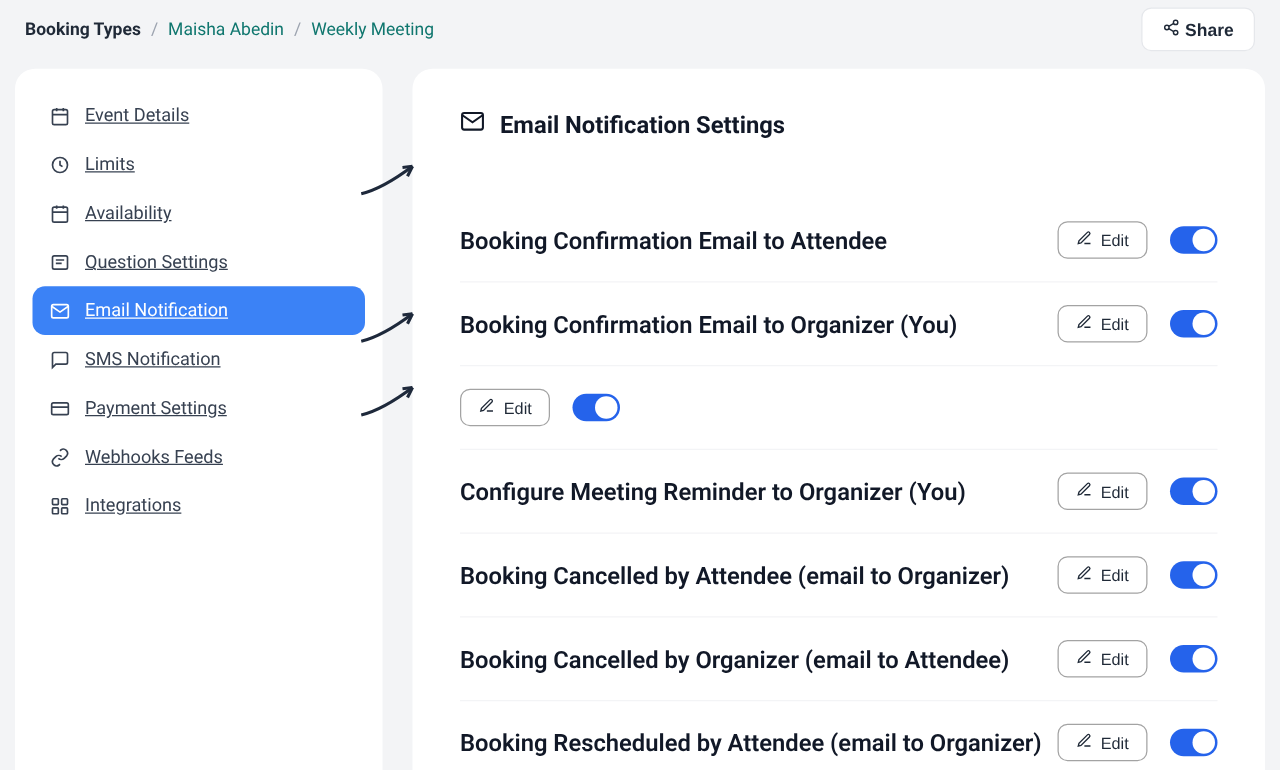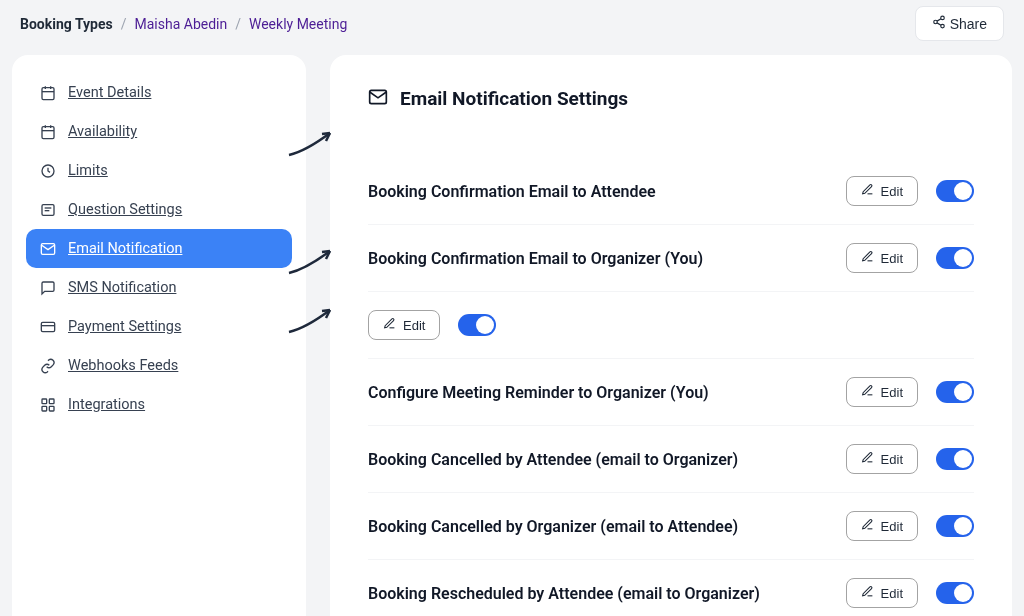--- a/index.html
+++ b/index.html
@@ -23,35 +23,35 @@
       display: flex;
       align-items: center;
       gap: 8px;
       font-size: 14px;
     }
     .breadcrumb .crumb-bold {
       font-weight: 700;
       color: #1f2937;
     }
     .breadcrumb .crumb-muted {
-      color: #4c1d95;
+      color: #0f766e;
     }
     .breadcrumb .sep {
       color: #9ca3af;
     }
     .share-btn {
       background: #fff;
       border: 1px solid #e5e7eb;
       border-radius: 8px;
       padding: 8px 16px;
       display: flex;
       align-items: flex-end;
       gap: 4px;
       font-size: 14px;
-      font-weight: 400;
+      font-weight: 700;
       cursor: pointer;
       color: #1f2937;
     }
     .container {
       display: flex;
       gap: 24px;
       padding: 4px 12px 0 12px;
     }
     .sidebar {
       width: 294px;
@@ -102,21 +102,21 @@
     }
     .setting-row {
       display: flex;
       align-items: center;
       justify-content: space-between;
       padding: 18px 0;
       border-bottom: 1px solid #f3f4f6;
     }
     .setting-row:last-child { border-bottom: none; }
     .setting-label {
-      font-size: 16px;
+      font-size: 19px;
       font-weight: 600;
       color: #111827;
     }
     .setting-controls {
       display: flex;
       align-items: center;
       gap: 18px;
     }
     .edit-btn {
       background: #fff;
@@ -187,36 +187,36 @@
             <line x1="3" y1="10" x2="21" y2="10"></line>
             <line x1="8" y1="2" x2="8" y2="6"></line>
             <line x1="16" y1="2" x2="16" y2="6"></line>
           </svg>
         </span>
         <span>Event Details</span>
       </div>
       <div class="sidebar-item">
         <span class="side-icon">
           <svg width="16" height="16" viewBox="0 0 24 24" fill="none" stroke="currentColor" stroke-width="2">
+            <circle cx="12" cy="12" r="9"></circle>
+            <polyline points="12 7 12 12 15 14"></polyline>
+          </svg>
+        </span>
+        <span>Limits</span>
+      </div>
+      <div class="sidebar-item">
+        <span class="side-icon">
+          <svg width="16" height="16" viewBox="0 0 24 24" fill="none" stroke="currentColor" stroke-width="2">
             <rect x="3" y="4" width="18" height="18" rx="2"></rect>
             <line x1="3" y1="10" x2="21" y2="10"></line>
             <line x1="8" y1="2" x2="8" y2="6"></line>
             <line x1="16" y1="2" x2="16" y2="6"></line>
           </svg>
         </span>
         <span>Availability</span>
-      </div>
-      <div class="sidebar-item">
-        <span class="side-icon">
-          <svg width="16" height="16" viewBox="0 0 24 24" fill="none" stroke="currentColor" stroke-width="2">
-            <circle cx="12" cy="12" r="9"></circle>
-            <polyline points="12 7 12 12 15 14"></polyline>
-          </svg>
-        </span>
-        <span>Limits</span>
       </div>
       <div class="sidebar-item">
         <span class="side-icon">
           <svg width="16" height="16" viewBox="0 0 24 24" fill="none" stroke="currentColor" stroke-width="2">
             <rect x="3" y="4" width="18" height="16" rx="2"></rect>
             <line x1="7" y1="9" x2="17" y2="9"></line>
             <line x1="7" y1="13" x2="14" y2="13"></line>
           </svg>
         </span>
         <span>Question Settings</span>

